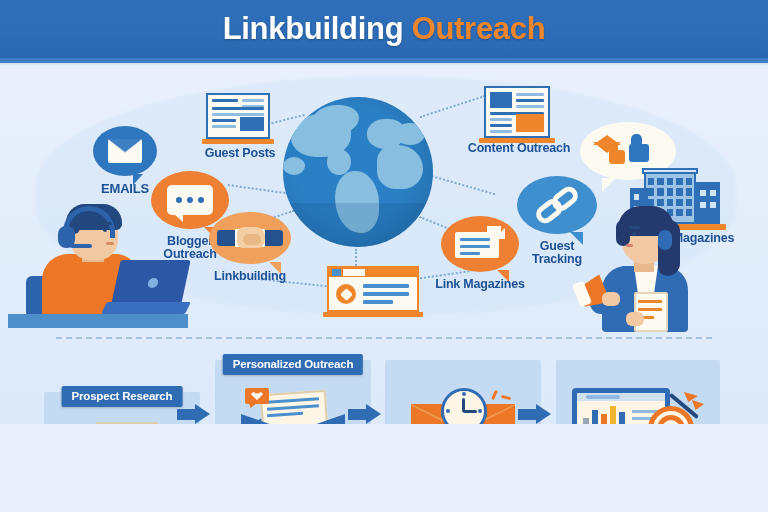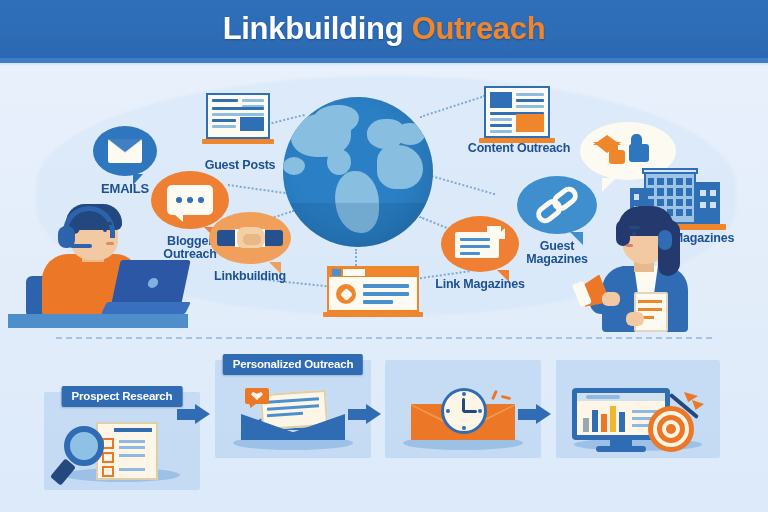--- a/index.html
+++ b/index.html
@@ -1,21 +1,21 @@
 <!DOCTYPE html>
 <html><head>
 <meta charset="utf-8">
 <style>
   html,body{margin:0;padding:0;}
   body{
     width:768px;height:512px;overflow:hidden;
     font-family:"Liberation Sans", sans-serif;
     background:#e8f0fb;
   }
-  #stage{position:relative;width:768px;height:512px;overflow:hidden;
+  #stage{position:relative;width:768px;height:424px;overflow:hidden;
          background:linear-gradient(180deg,#e9f1fc 0%,#e3edfa 55%,#dceafa 100%);}
 
   
   .header{position:absolute;left:0;top:0;width:768px;height:58px;
           background:linear-gradient(180deg,#2f6fba 0%,#2d6cb6 60%,#2b68b1 100%);
           display:flex;align-items:center;justify-content:center;}
   .header-stripe{position:absolute;left:0;top:58px;width:768px;height:5px;
           background:#3d7ec4;}
   .header-edge{position:absolute;left:0;top:63px;width:768px;height:3px;
           background:linear-gradient(180deg,#cfe0f5 0%,#e8f0fb 100%);}
@@ -132,21 +132,21 @@
         <div class="line" style="left:6px;top:6px;width:26px;"></div>
         <div class="line lt" style="left:36px;top:6px;width:22px;"></div>
         <div class="line lt" style="left:36px;top:12px;width:22px;"></div>
         <div class="line" style="left:6px;top:14px;width:52px;"></div>
         <div class="line lt" style="left:6px;top:20px;width:52px;"></div>
         <div class="line" style="left:6px;top:26px;width:24px;"></div>
         <div class="line lt" style="left:6px;top:32px;width:24px;"></div>
         <div class="blk" style="left:34px;top:24px;width:24px;height:14px;"></div>
         <div class="docbase" style="left:-4px;top:46px;width:72px;height:5px;"></div>
       </div>
-      <div class="lbl" style="top:66px;">Guest Posts</div>
+      <div class="lbl" style="top:54px;">Guest Posts</div>
     </div>
 
     <div class="node" style="left:140px;top:105px;width:100px;height:92px;">
       <div class="bubble" style="width:78px;height:58px;background:#ef7f32;margin-left:11px;">
         <div style="position:relative;width:46px;height:30px;background:#fdfaf2;border-radius:5px;display:flex;align-items:center;justify-content:center;gap:5px;">
           <span style="width:6px;height:6px;border-radius:50%;background:#2e6fb5;"></span>
           <span style="width:6px;height:6px;border-radius:50%;background:#2e6fb5;"></span>
           <span style="width:6px;height:6px;border-radius:50%;background:#2e6fb5;"></span>
           <div style="position:absolute;left:7px;bottom:-7px;width:0;height:0;border-right:9px solid #fdfaf2;border-bottom:8px solid transparent;"></div>
         </div>
@@ -207,21 +207,21 @@
 
     <div class="node" style="left:505px;top:110px;width:104px;height:92px;">
       <div class="bubble" style="width:80px;height:58px;background:#3f8fcf;margin-left:12px;">
         <div style="position:relative;width:48px;height:30px;transform:rotate(-38deg);">
           <div style="position:absolute;left:0;top:6px;width:28px;height:18px;border:5px solid #fdfaf2;border-radius:10px;box-sizing:border-box;"></div>
           <div style="position:absolute;left:20px;top:6px;width:28px;height:18px;border:5px solid #fdfaf2;border-radius:10px;box-sizing:border-box;"></div>
         </div>
         <div style="position:absolute;right:14px;bottom:-11px;width:0;height:0;border-right:13px solid #3f8fcf;border-bottom:13px solid transparent;"></div>
       </div>
       <div class="lbl" style="top:64px;">Guest</div>
-      <div class="lbl" style="top:77px;">Magazines</div>
+      <div class="lbl" style="top:77px;">Tracking</div>
     </div>
 
     <div class="node" style="left:425px;top:150px;width:110px;height:86px;">
       <div class="bubble" style="width:78px;height:56px;background:#ef7f32;margin-left:16px;">
         <div style="position:relative;width:50px;height:32px;">
           <div style="position:absolute;left:0;top:4px;width:44px;height:26px;background:#fdfaf2;border-radius:2px;"></div>
           <div class="line" style="left:5px;top:10px;width:30px;height:3px;background:#4a90cf;"></div>
           <div class="line" style="left:5px;top:17px;width:30px;height:3px;background:#4a90cf;"></div>
           <div class="line" style="left:5px;top:24px;width:20px;height:3px;background:#4a90cf;"></div>
           <div style="position:absolute;right:0;top:0;width:0;height:0;border-left:12px solid transparent;border-bottom:11px solid #fdfaf2;"></div>

